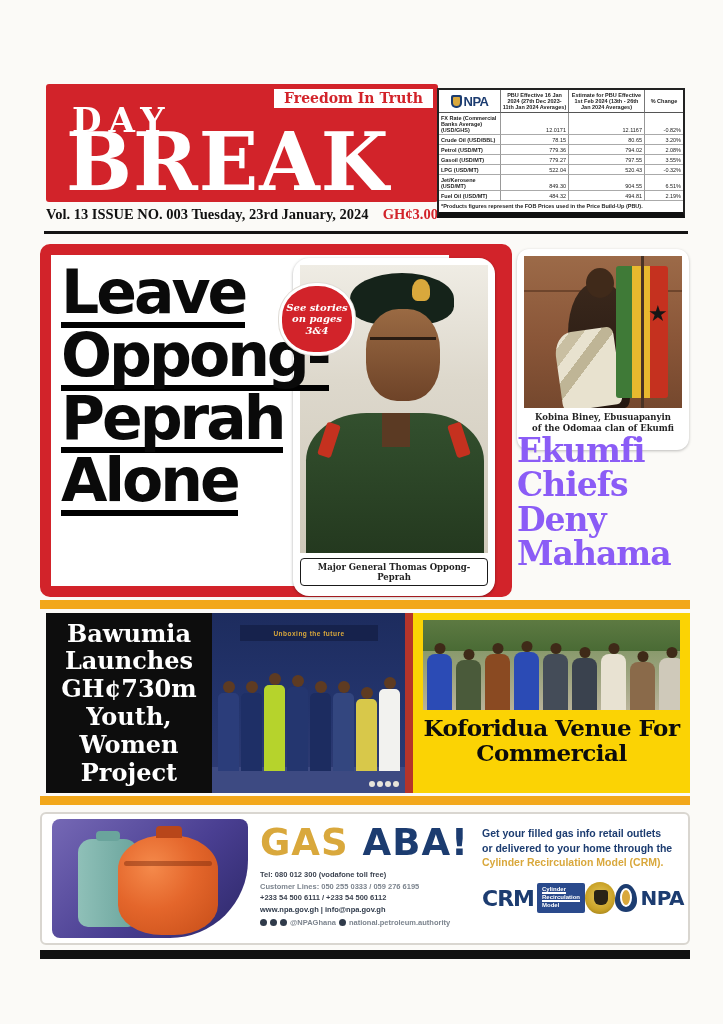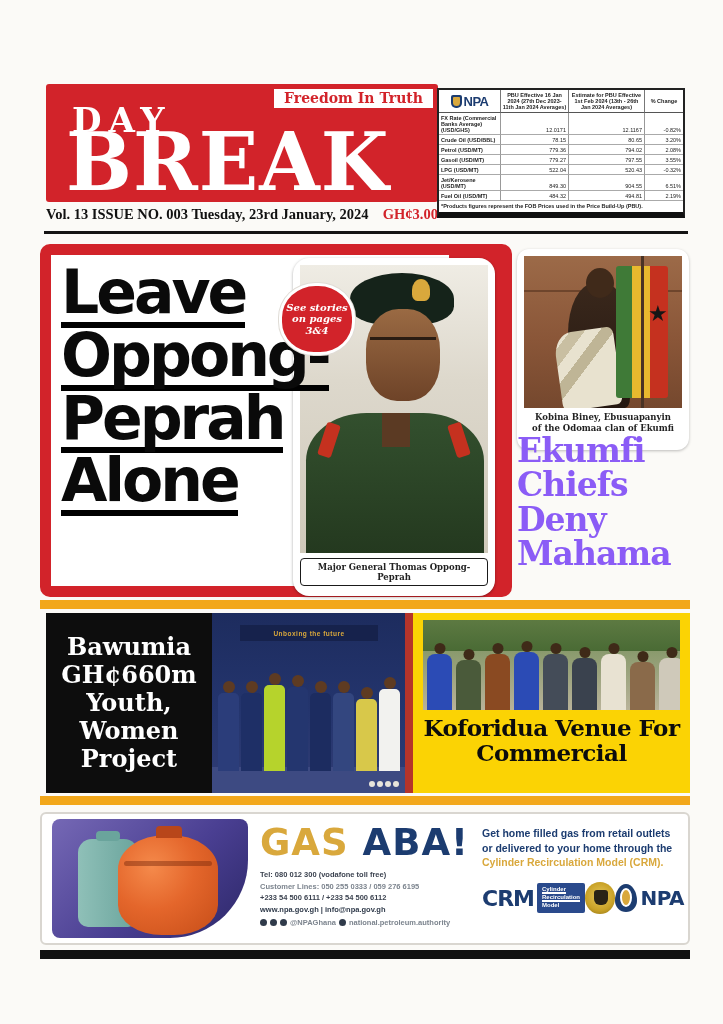--- a/index.html
+++ b/index.html
@@ -307,21 +307,22 @@
   <div class="ekumfi-headline">
     <div>Ekumfi</div>
     <div>Chiefs</div>
     <div>Deny</div>
     <div>Mahama</div>
   </div>
 
   <div class="divider top"></div>
   <div class="bawumia-box">
     <div>Bawumia</div>
-    <div>GH¢660m</div>
+    <div>Launches</div>
+    <div>GH¢730m</div>
     <div>Youth,</div>
     <div>Women</div>
     <div>Project</div>
   </div>
   <div class="bawumia-photo">
     <div class="bw-banner">Unboxing the future</div>
     <div class="bw-stage"></div>
     <div class="bw-people">
       <div class="bw-person" style="background:#2b3d7a"></div>
       <div class="bw-person" style="background:#1e2f66"></div>
@@ -381,21 +382,21 @@
           <span class="soc-dot"></span>
           <span class="soc-dot"></span>
           <span>@NPAGhana</span>
           <span class="soc-dot"></span>
           <span>national.petroleum.authority</span>
         </div>
       </div>
     </div>
     <div class="ad-right">
       <div class="ad-desc">
-        <div>Get home filled gas from retail outlets</div>
+        <div>Get your filled gas info retail outlets</div>
         <div>or delivered to your home through the</div>
         <div class="gold-line">Cylinder Recirculation Model (CRM).</div>
       </div>
       <div class="logo-row">
         <div class="crm-logo">
           <span class="crm-acronym">CRM</span>
           <span class="crm-box">
             <span class="uline">Cylinder</span><br>
             <span class="uline">Recirculation</span><br>
             <span>Model</span>

